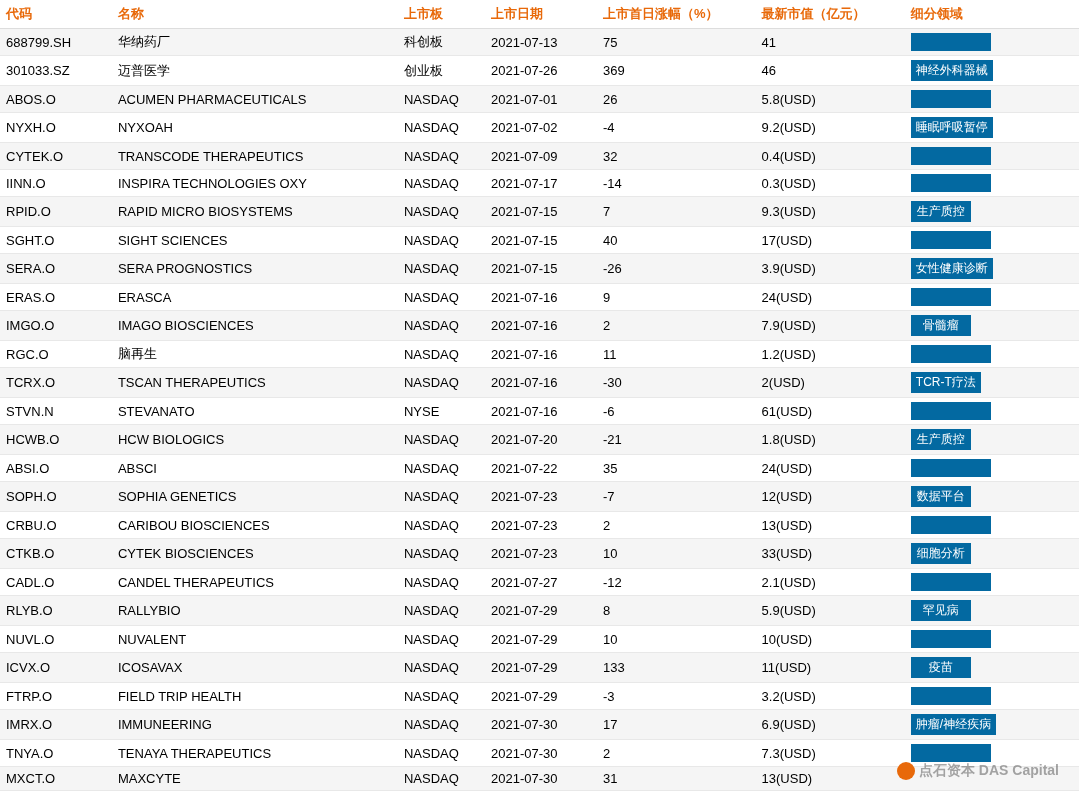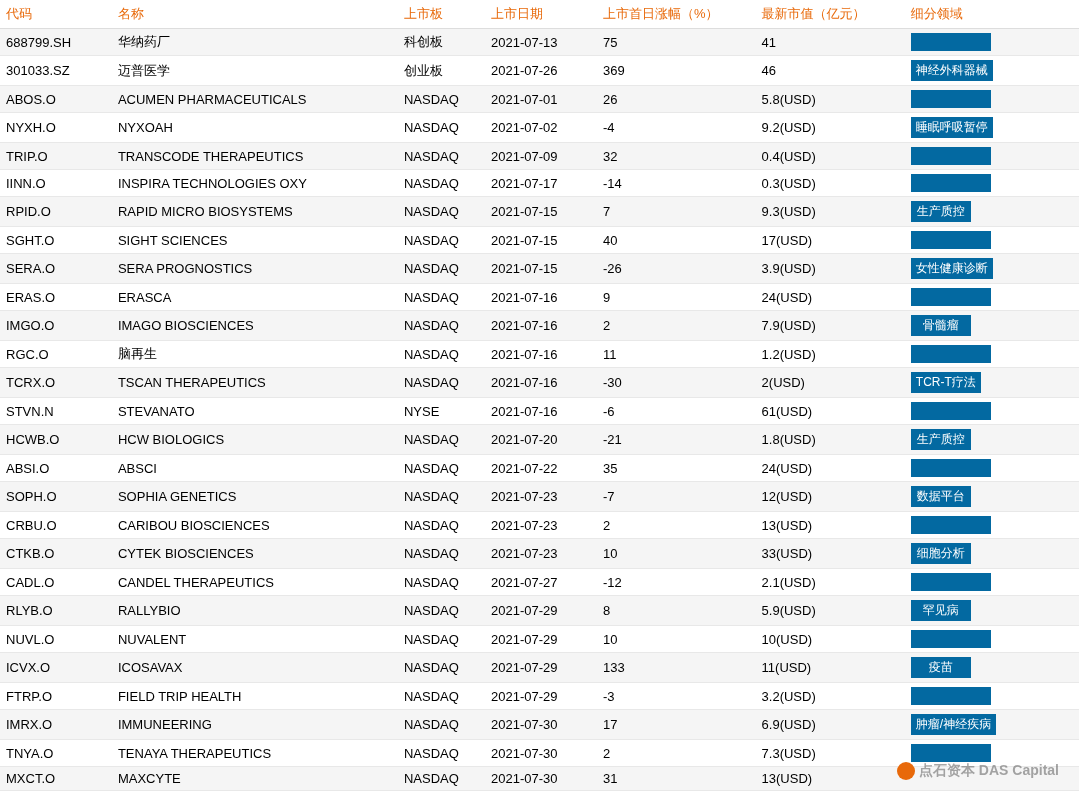--- a/index.html
+++ b/index.html
@@ -13,21 +13,21 @@
     }
     table {
       width: 100%;
       border-collapse: collapse;
     }
     thead tr {
       background: #fff;
     }
     thead th {
       color: #e8690a;
-      font-weight: normal;
+      font-weight: bold;
       font-size: 13px;
       padding: 5px 6px;
       text-align: left;
       border-bottom: 1px solid #ddd;
       white-space: nowrap;
     }
     tbody tr:nth-child(odd) {
       background: #f5f5f5;
     }
     tbody tr:nth-child(even) {
@@ -125,21 +125,21 @@
       <tr>
         <td class="col-code">NYXH.O</td>
         <td class="col-name">NYXOAH</td>
         <td class="col-board">NASDAQ</td>
         <td class="col-date">2021-07-02</td>
         <td class="col-change">-4</td>
         <td class="col-mcap">9.2(USD)</td>
         <td class="col-field"><span class="field-tag">睡眠呼吸暂停</span></td>
       </tr>
       <tr>
-        <td class="col-code">TRIP.O</td>
+        <td class="col-code">CYTEK.O</td>
         <td class="col-name">TRANSCODE THERAPEUTICS</td>
         <td class="col-board">NASDAQ</td>
         <td class="col-date">2021-07-09</td>
         <td class="col-change">32</td>
         <td class="col-mcap">0.4(USD)</td>
         <td class="col-field"><span class="field-tag" style="min-width: 80px;">&nbsp;&nbsp;&nbsp;&nbsp;&nbsp;&nbsp;</span></td>
       </tr>
       <tr>
         <td class="col-code">IINN.O</td>
         <td class="col-name">INSPIRA TECHNOLOGIES OXY</td>

